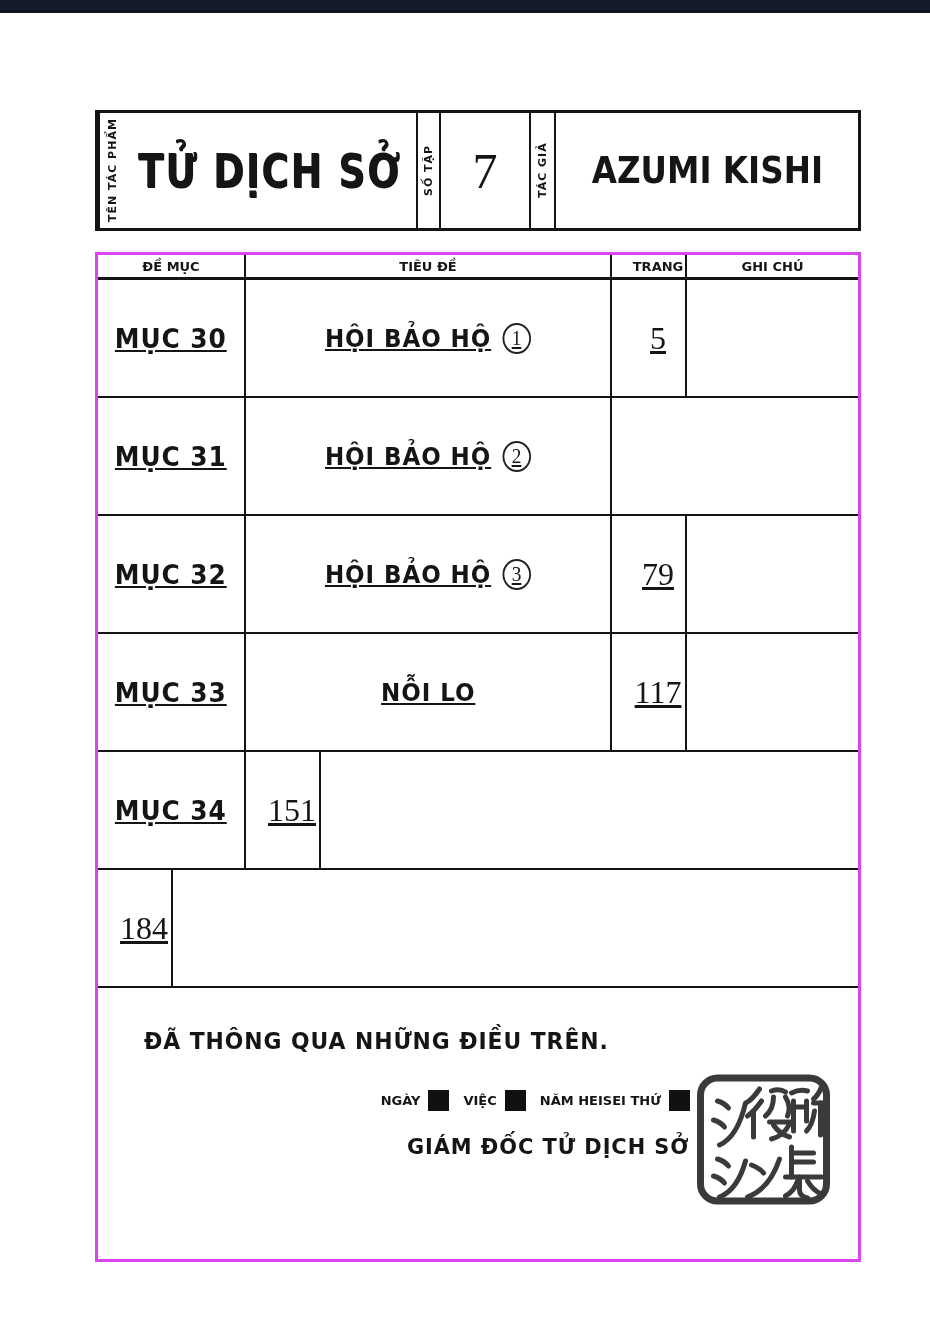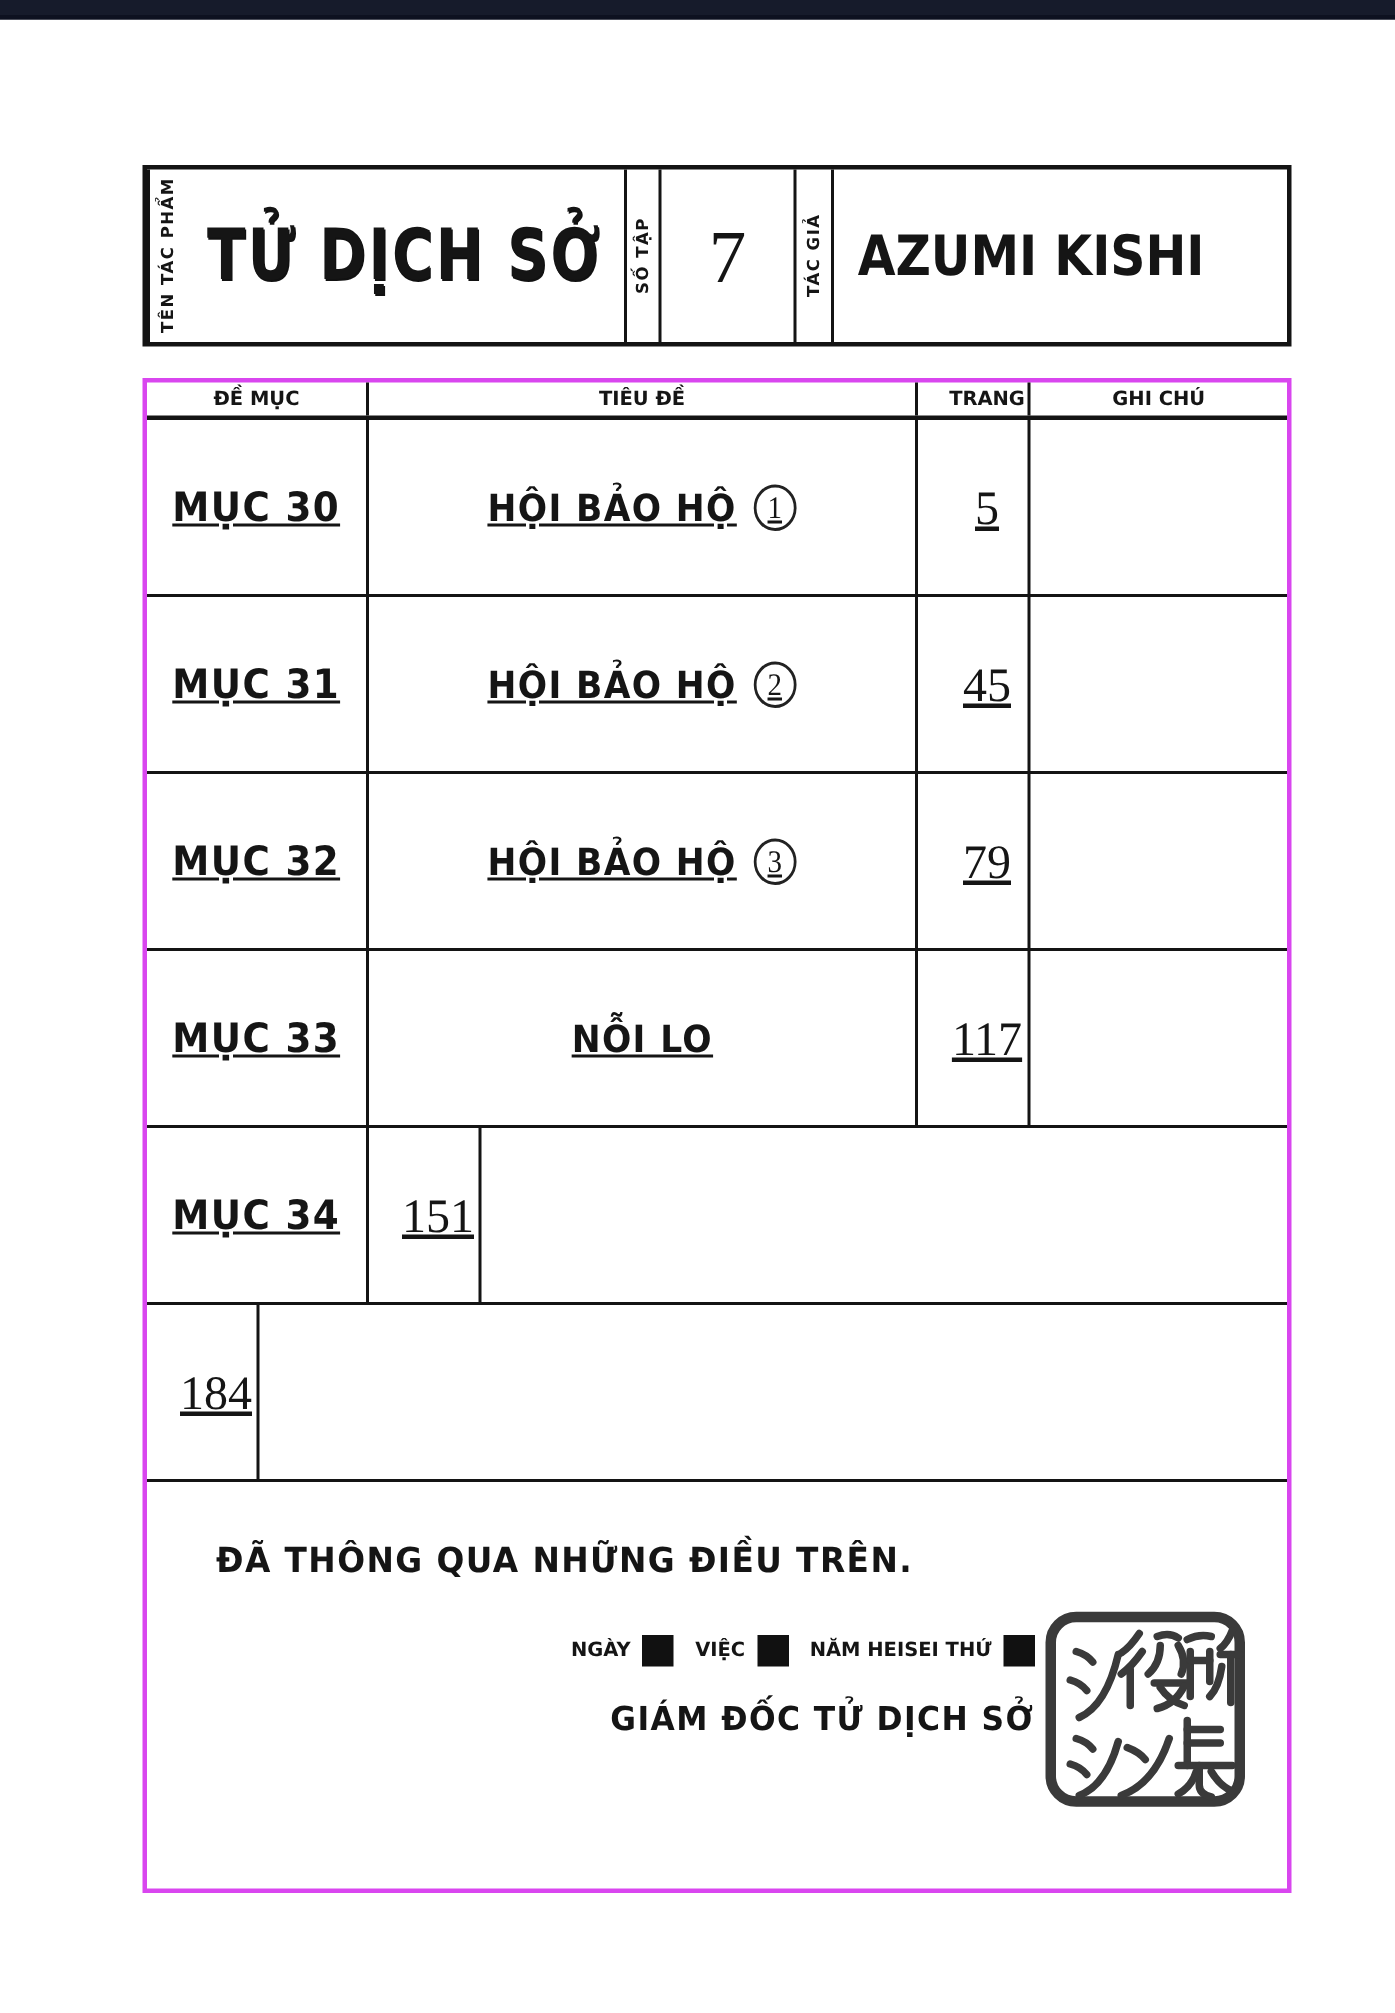--- a/index.html
+++ b/index.html
@@ -28,21 +28,21 @@
   .vl1 { width:26px; }
   .vl2 { width:25px; border-left:2px solid #141414; }
   .vl3 { width:27px; border-left:2px solid #141414; }
   .title-cell { width:292px; display:flex; align-items:center; justify-content:center; }
   .series-title {
     font-size:47px; font-weight:bold; letter-spacing:2px; white-space:nowrap;
     transform:scaleX(.80); text-shadow:1px 1px 0 #111;
   }
   .num-cell { width:88px; display:flex; align-items:center; justify-content:center;
     font-family:"Liberation Serif","DejaVu Serif",serif; font-size:50px; }
-  .author-cell { flex:1; display:flex; align-items:center; justify-content:flex-start; }
+  .author-cell { flex:1; display:flex; align-items:center; justify-content:center; }
   .author-name { font-size:37px; font-weight:bold; white-space:nowrap; transform:scaleX(.88); }
 
   
   .toc {
     position:absolute; left:95px; top:252px; width:766px; height:1010px;
     border:3px solid #d946ef; background:#fff;
     display:flex; flex-direction:column;
   }
   .t-head { display:flex; height:25px; border-bottom:3px solid #141414; }
   .t-row, .t-sum { display:flex; height:118px; border-bottom:2px solid #141414;text-decoration:underline; }
@@ -137,23 +137,20 @@
     <div class="t-row">
       <div class="cell c1">
           <span class="item-text">MỤC 31</span>
         </div>
       <div class="cell c2">
           <span class="title-text">
             <span>HỘI BẢO HỘ</span>
             <span class="circled">2</span>
           </span>
         </div>
-      <div class="cell c3">
-          <span class="page-num">45</span>
-        </div>
       <div class="cell c4"></div>
     </div>
 
     <div class="t-row">
       <div class="cell c1">
           <span class="item-text">MỤC 32</span>
         </div>
       <div class="cell c2">
           <span class="title-text">
             <span>HỘI BẢO HỘ</span>

